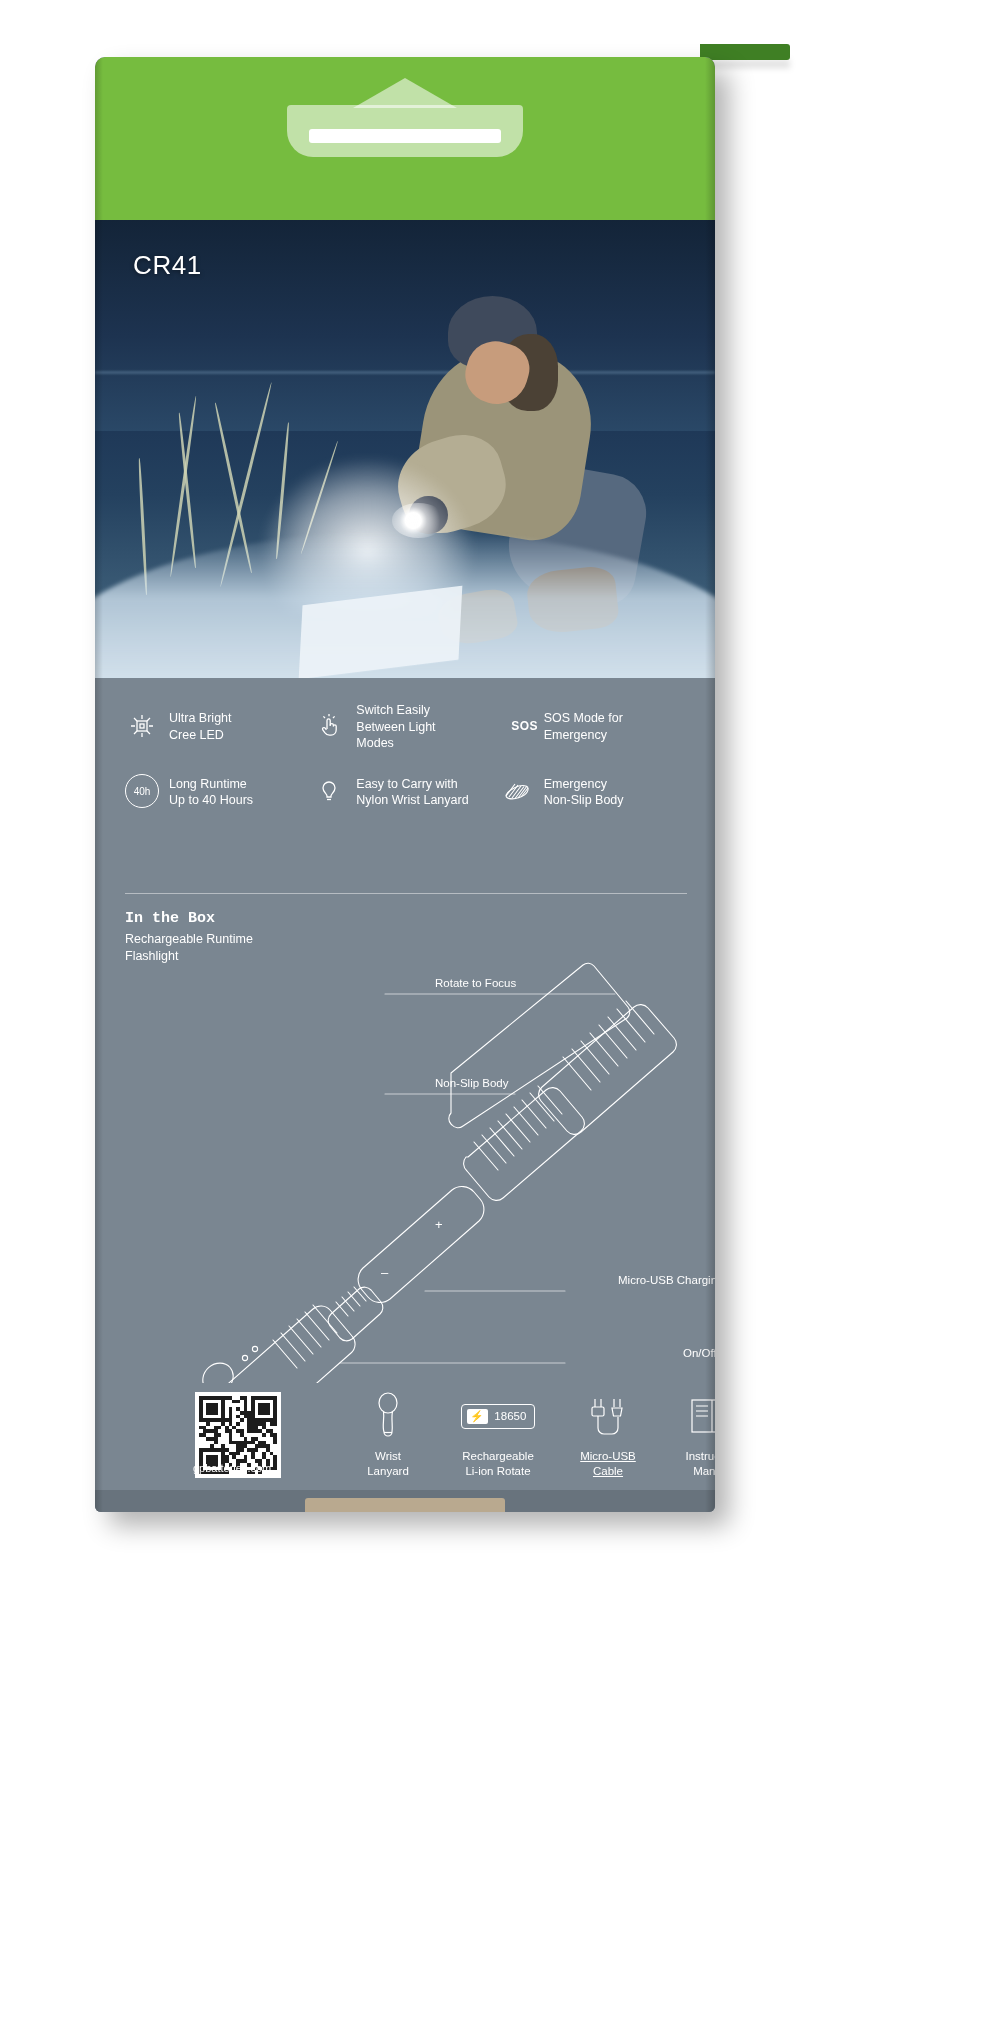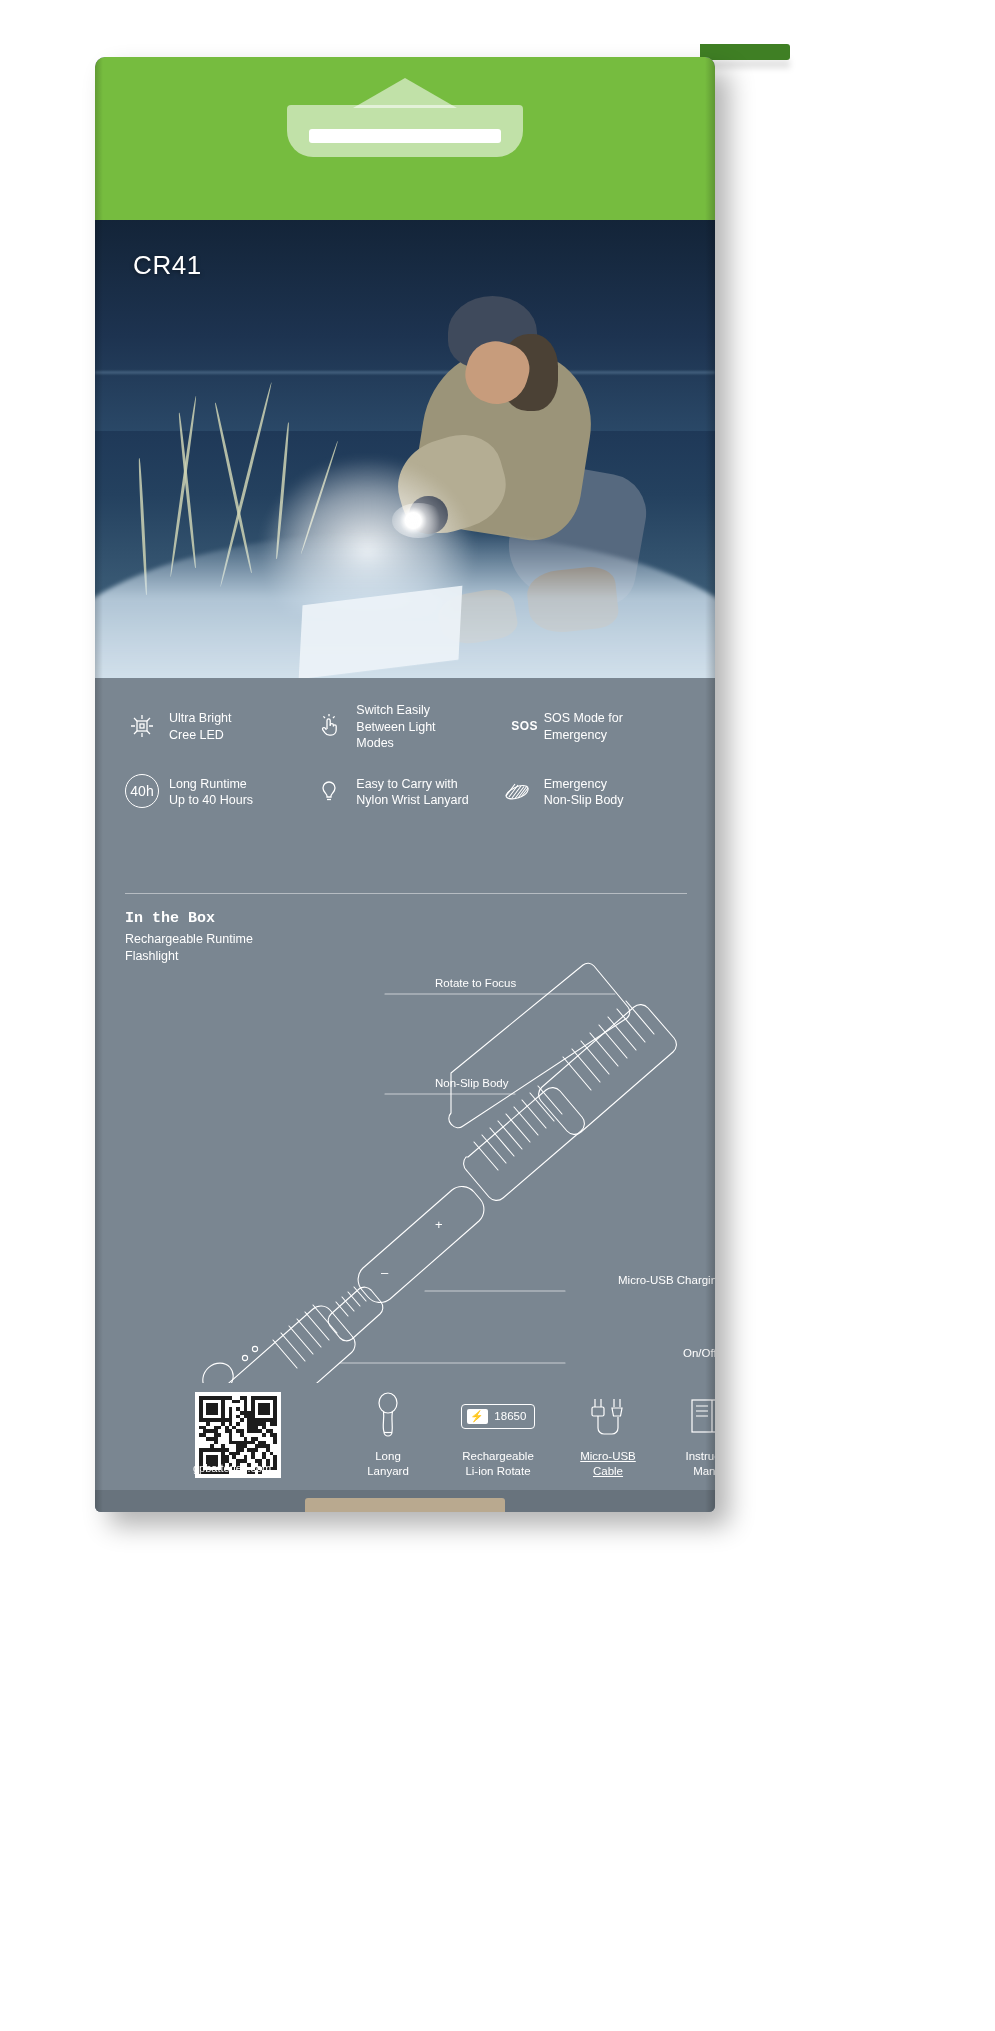--- a/index.html
+++ b/index.html
@@ -291,21 +291,21 @@
     font-size: 12px;
     font-weight: 700;
     letter-spacing: 0.5px;
     margin-left: 16px;
   }
   .runtime-circle {
     width: 32px; height: 32px;
     border: 1.4px solid #ffffff;
     border-radius: 50%;
     display: flex; align-items: center; justify-content: center;
-    font-size: 14px;
+    font-size: 10px;
   }
 
   .divider {
     position: absolute;
     left: 30px;
     top: 215px;
     width: 562px;
     height: 1px;
     background: rgba(255,255,255,0.45);
   }
@@ -1078,21 +1078,21 @@
       <div class="qr-caption">gpbatteries.com</div>
 
       <div class="bitem" style="left:238px; top:0;">
         <div class="bicon">
           <svg width="34" height="48" viewBox="0 0 34 48" fill="none" stroke="#ffffff" stroke-width="1.2">
             <ellipse cx="17" cy="11" rx="9" ry="10"></ellipse>
             <path d="M12.5 19.5 C13.5 27, 11 34, 13 40 a4 4 0 0 0 8 0 C22 33, 20 27, 21.5 19.5"></path>
             <path d="M13 40.5 h8"></path>
           </svg>
         </div>
-        <span>Long</span><br>
+        <span>Wrist</span><br>
         <span>Lanyard</span>
       </div>
 
       <div class="bitem" style="left:348px; top:0;">
         <div class="bicon">
           <div class="batt-pill">
             <span class="bolt">⚡</span>
             <span>18650</span>
           </div>
         </div>

